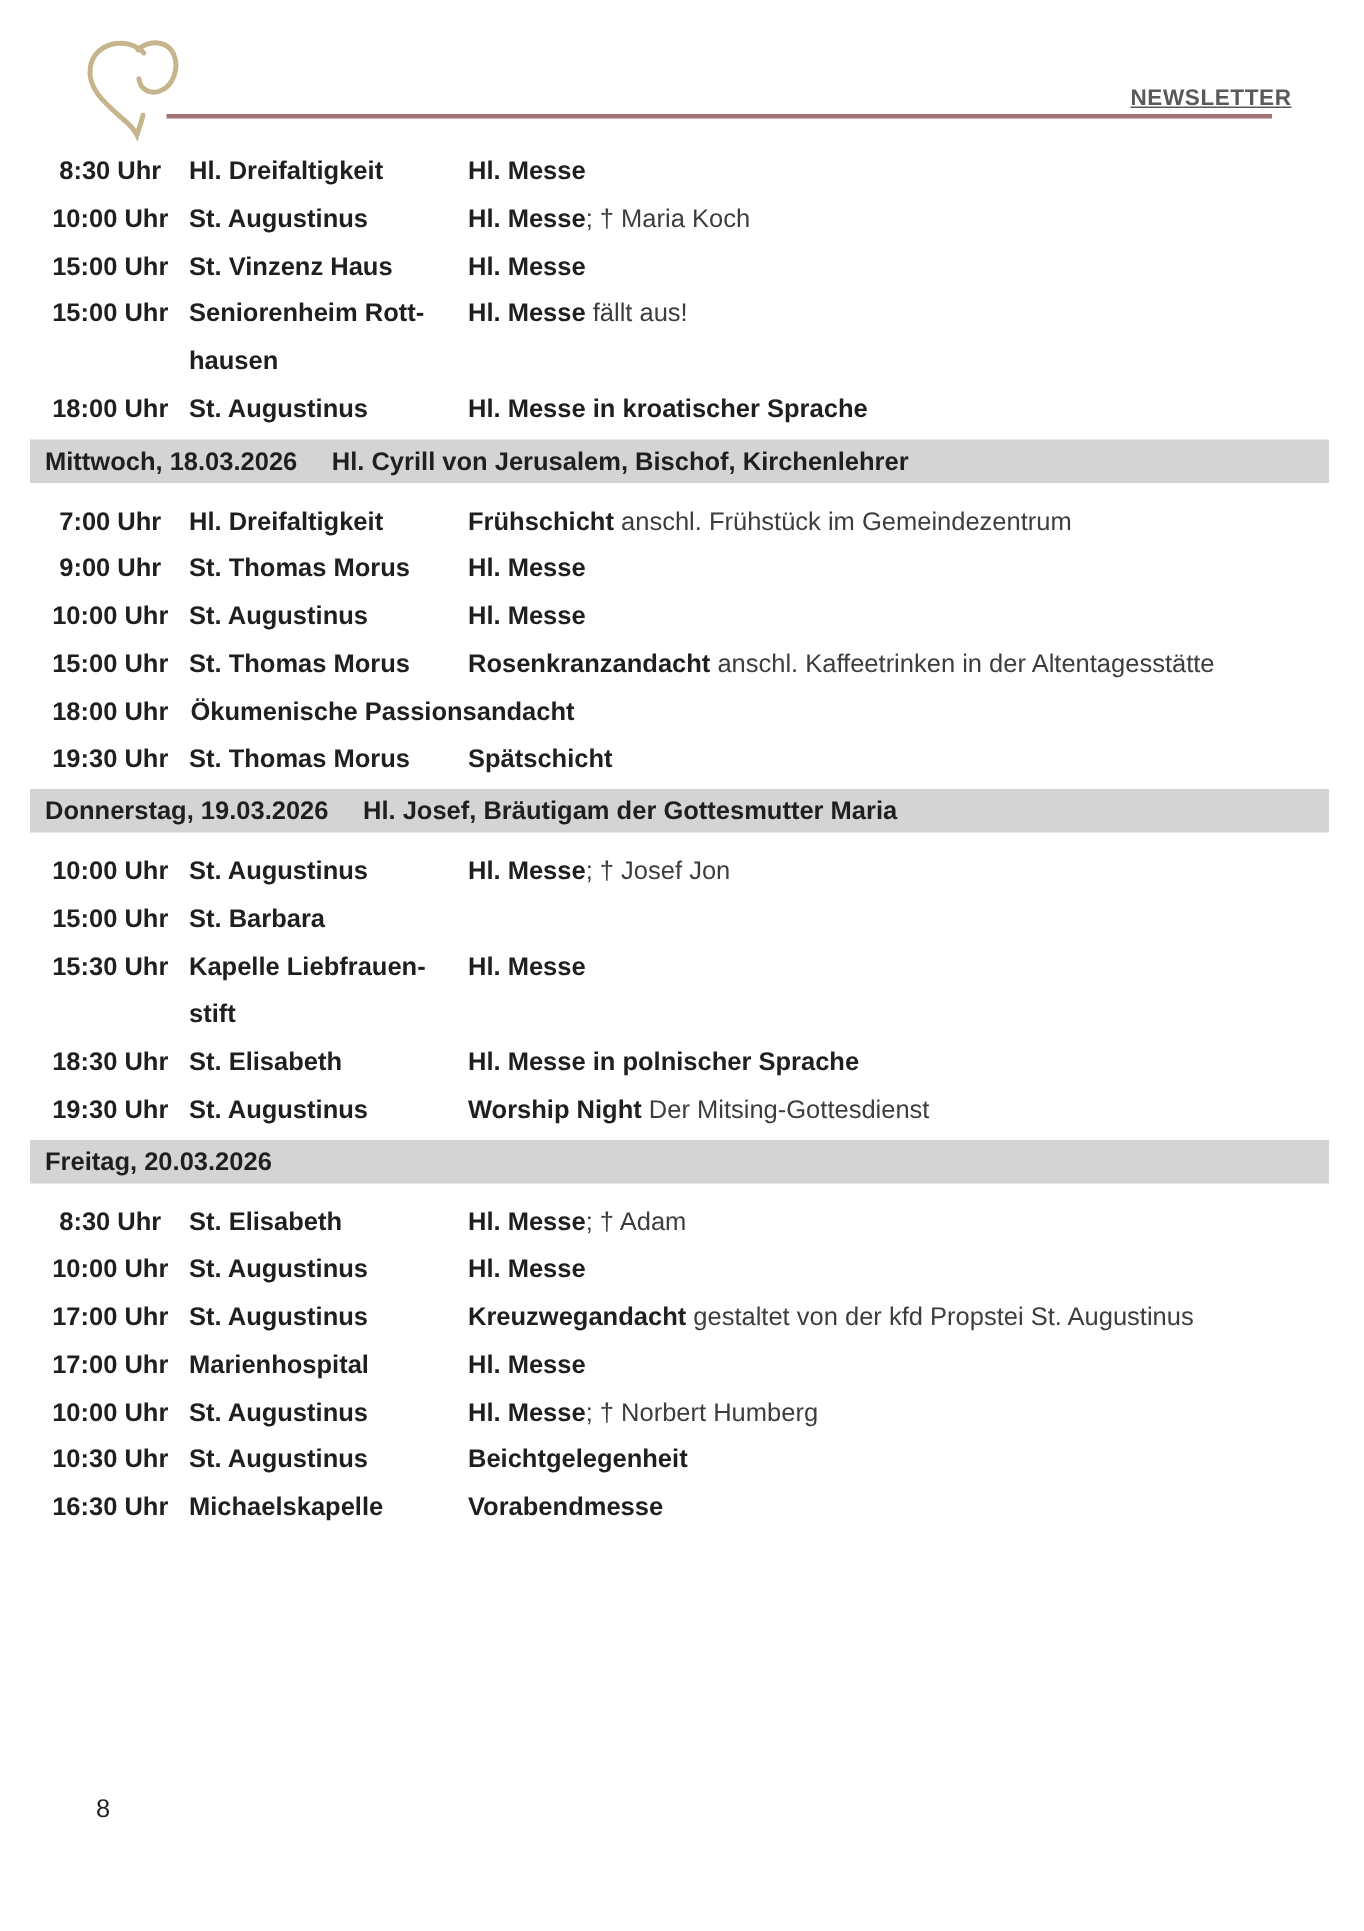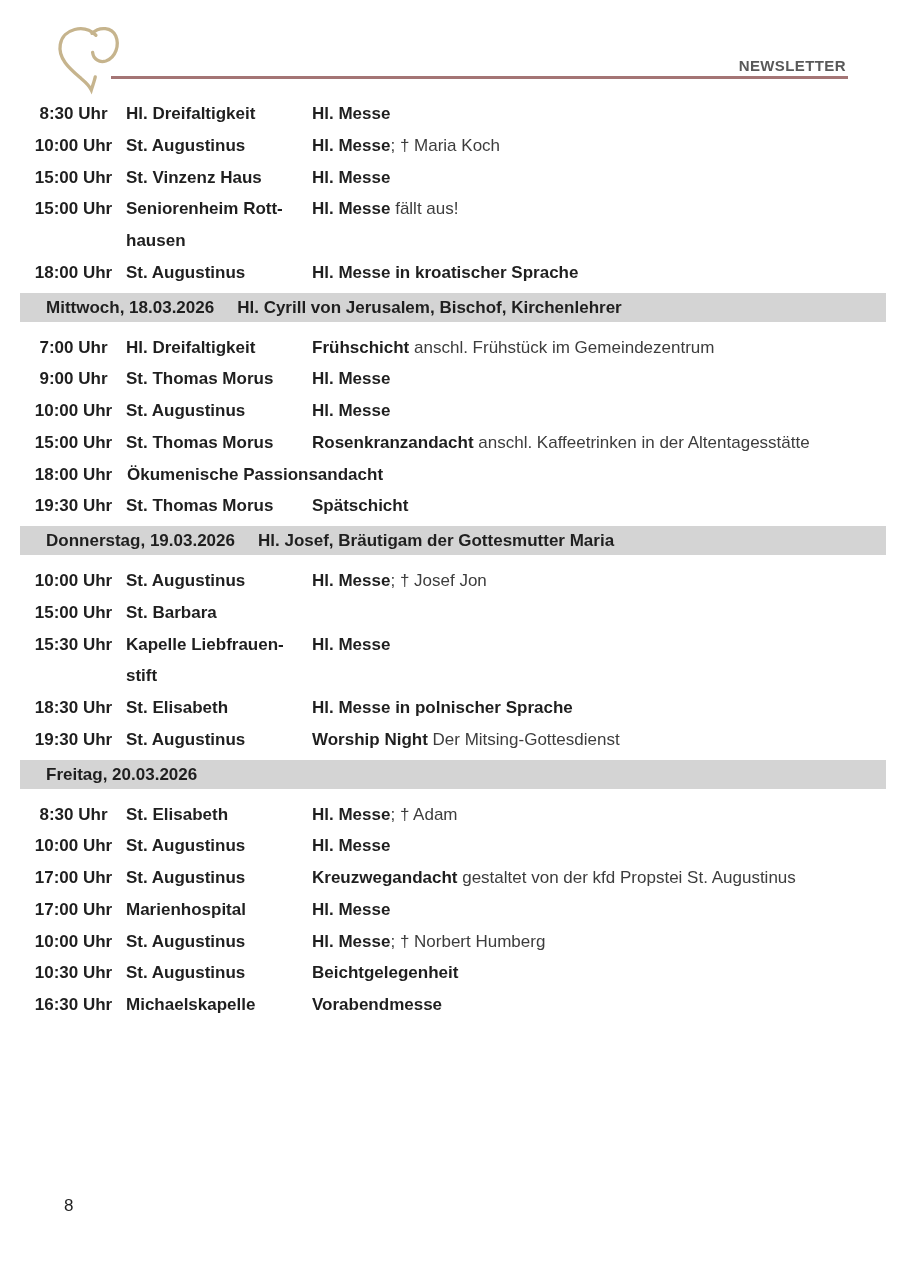--- a/index.html
+++ b/index.html
@@ -4,34 +4,35 @@
 <style>
   *{margin:0;padding:0;box-sizing:border-box}
   html,body{background:#ffffff}
   body{
     width:909px;height:1287px;position:relative;overflow:hidden;
     font-family:"Liberation Sans",sans-serif;color:#1f1f1f;
   }
   .header{position:relative;height:95px}
   .logo{position:absolute;left:55px;top:24px;width:66px;height:74px}
   .newsletter{
-    position:absolute;right:63px;top:57px;
+    position:absolute;right:48px;top:57px;
     font-size:15px;font-weight:bold;letter-spacing:.4px;
     color:var(--header-gray,#595959);
+    text-decoration:underline;
   }
   .rule{position:absolute;left:111px;right:61px;top:76px;height:3px;background:var(--accent-line,#a47575)}
   .content{padding:3px 23px 0 30px}
   .row{display:flex;align-items:flex-start;font-size:17px;line-height:31.75px}
   .time{flex:0 0 87px;text-align:center;font-weight:bold;white-space:nowrap}
   .loc{flex:0 0 176px;margin-left:9px;font-weight:bold}
   .event{flex:1 1 auto;margin-left:10px}
   .ev-title{font-weight:bold}
   .ev-detail{color:var(--text-detail,#3d3d3d)}
   .day-banner{
-    margin:4px 0 10px -10px;height:29px;line-height:29px;padding-left:26px;
+    margin:4px 0 10px -10px;height:29px;line-height:29px;padding-left:10px;
     background:var(--banner-bg,#d4d4d4);
     font-weight:bold;font-size:17px;white-space:nowrap;
   }
   .banner-feast{margin-left:23px}
   .footer{position:absolute;left:0;right:0;top:1196px;height:26px;font-size:17px}
   .pagenum{position:absolute;left:64px;top:0}
   .slogan{
     text-align:center;font-weight:bold;font-size:16px;letter-spacing:.2px;
     color:var(--footer-red,#c00000);
   }

